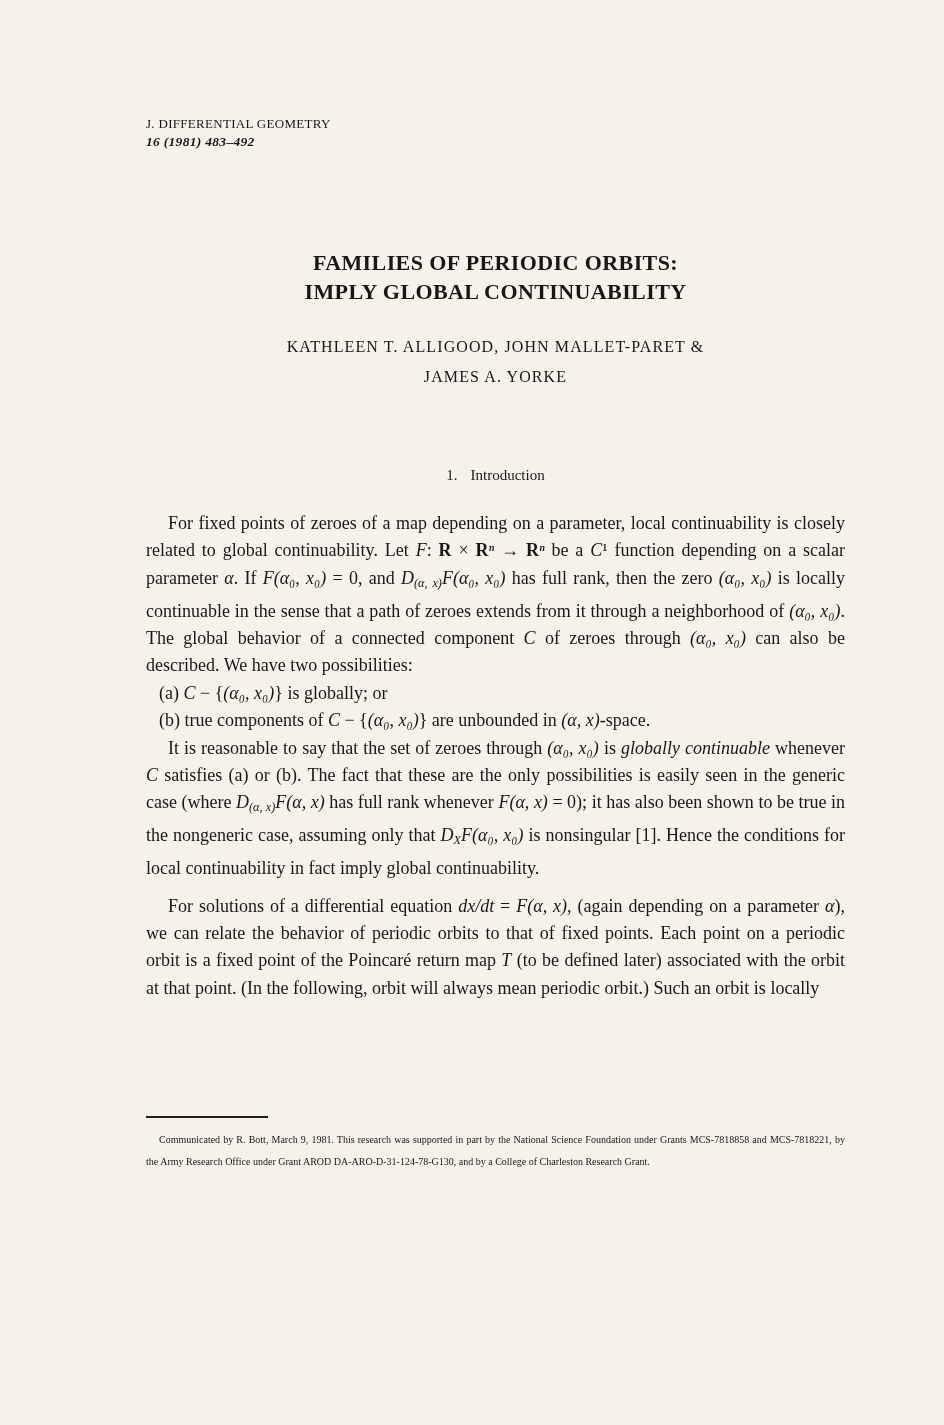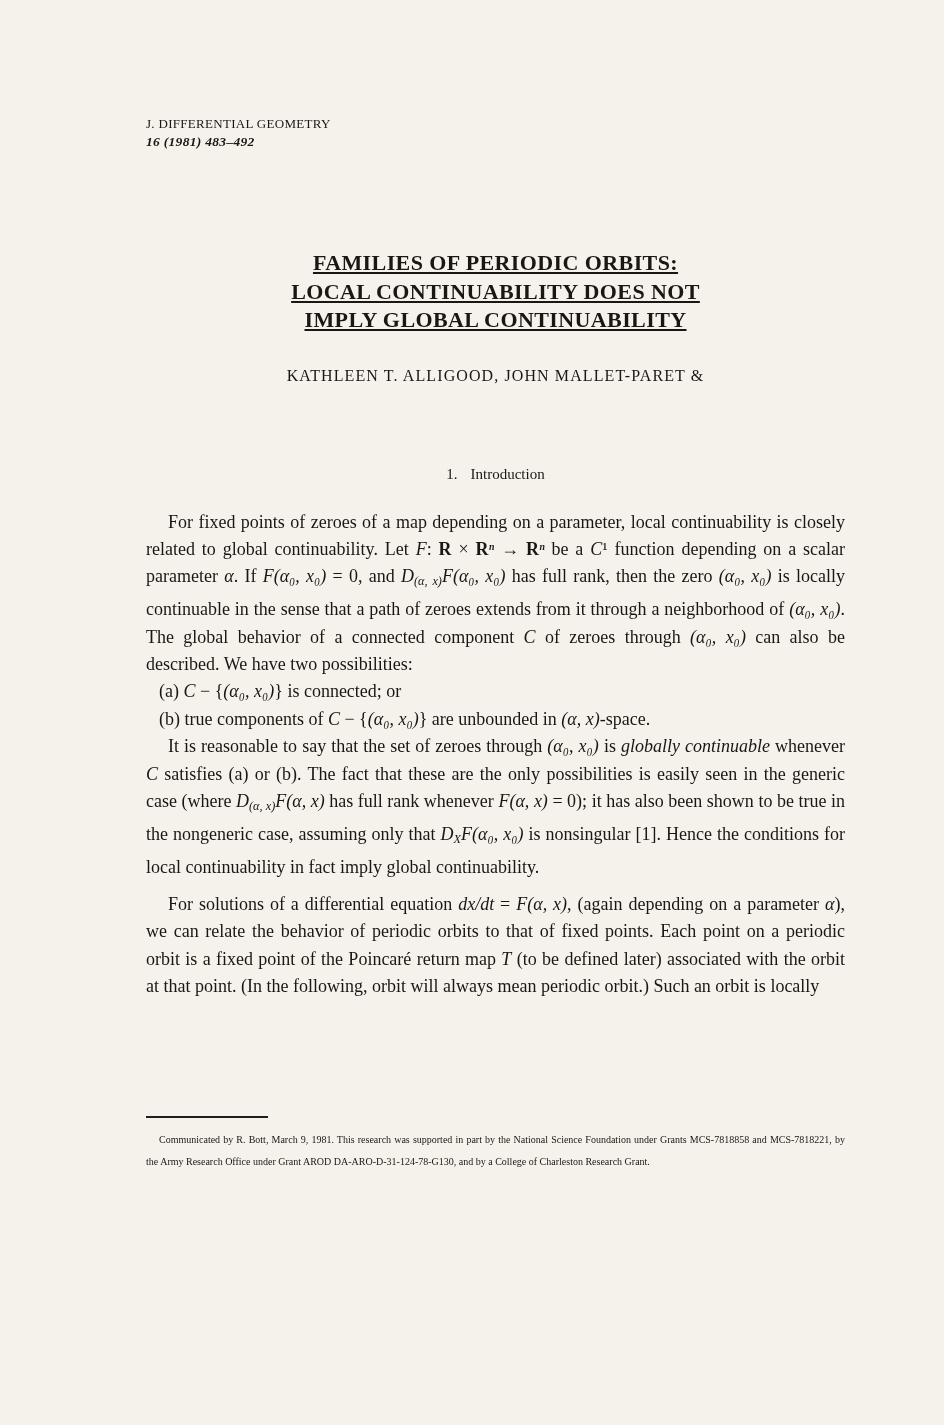--- a/index.html
+++ b/index.html
@@ -19,21 +19,21 @@
   .journal-volume { font-weight:bold; font-size:13.5px; margin-top:3px;font-style:italic; }
 
   .title {
     margin-top:100px;
     text-align:center;
     font-weight:bold;
     font-size:22px;
     line-height:28.5px;
     letter-spacing:0.4px;
   }
-  .title-line { display:block;text-decoration:underline; }
+  .title-line { display:block; }
 
   .authors {
     margin-top:26px;
     text-align:center;
     font-size:16px;
     line-height:30px;
     letter-spacing:1.1px;
   }
   .author-line { display:block; }
 
@@ -76,33 +76,33 @@
 <div class="page" style="background: rgb(245, 242, 236); color: rgb(26, 23, 18);">
   <div class="content">
 
     <div class="journal-header">
       <div class="journal-name">J. DIFFERENTIAL GEOMETRY</div>
       <div class="journal-volume">16 (1981) 483–492</div>
     </div>
 
     <div class="title">
       <span class="title-line">FAMILIES OF PERIODIC ORBITS:</span>
-      <span class="title-line">LOCAL CONTINUABILITY DOES NOT</span>
       <span class="title-line">IMPLY GLOBAL CONTINUABILITY</span>
     </div>
 
     <div class="authors">
       <span class="author-line">KATHLEEN T. ALLIGOOD, JOHN MALLET-PARET &amp;</span>
+      <span class="author-line">JAMES A. YORKE</span>
     </div>
 
     <div class="section-heading"><span>1.</span><span class="section-title-label">Introduction</span></div>
 
     <div class="body-text">
       <p class="para"><span>For fixed points of zeroes of a map depending on a parameter, local continuability is closely related to global continuability. Let </span><span class="it">F</span><span>: </span><span class="bf">R</span><span> × </span><span class="bf">R</span><span class="it">ⁿ</span><span> → </span><span class="bf">R</span><span class="it">ⁿ</span><span> be a </span><span class="it">C</span><span>¹</span><span> function depending on a scalar parameter </span><span class="it">α</span><span>. If </span><span class="it">F</span><span class="it">(α₀, x₀)</span><span> = 0, and </span><span class="it">D</span><span class="it sub">(α, x)</span><span class="it">F</span><span class="it">(α₀, x₀)</span><span> has full rank, then the zero </span><span class="it">(α₀, x₀)</span><span> is locally continuable in the sense that a path of zeroes extends from it through a neighborhood of </span><span class="it">(α₀, x₀)</span><span>. The global behavior of a connected component </span><span class="it">C</span><span> of zeroes through </span><span class="it">(α₀, x₀)</span><span> can also be described. We have two possibilities:</span></p>
-      <p class="item"><span>(a) </span><span class="it">C</span><span> − {</span><span class="it">(α₀, x₀)</span><span>} is connected; or</span></p>
+      <p class="item"><span>(a) </span><span class="it">C</span><span> − {</span><span class="it">(α₀, x₀)</span><span>} is globally; or</span></p>
       <p class="item"><span>(b) true components of </span><span class="it">C</span><span> − {</span><span class="it">(α₀, x₀)</span><span>} are unbounded in </span><span class="it">(α, x)</span><span>-space.</span></p>
       <p class="para"><span>It is reasonable to say that the set of zeroes through </span><span class="it">(α₀, x₀)</span><span> is </span><span class="it">globally continuable</span><span> whenever </span><span class="it">C</span><span> satisfies (a) or (b). The fact that these are the only possibilities is easily seen in the generic case (where </span><span class="it">D</span><span class="it sub">(α, x)</span><span class="it">F</span><span class="it">(α, x)</span><span> has full rank whenever </span><span class="it">F</span><span class="it">(α, x)</span><span> = 0); it has also been shown to be true in the nongeneric case, assuming only that </span><span class="it">D</span><span class="it sub">X</span><span class="it">F</span><span class="it">(α₀, x₀)</span><span> is nonsingular [1]. Hence the conditions for local continuability in fact imply global continuability.</span></p>
       <p class="para para-spaced"><span>For solutions of a differential equation </span><span class="it">dx/dt</span><span> = </span><span class="it">F</span><span class="it">(α, x)</span><span>, (again depending on a parameter </span><span class="it">α</span><span>), we can relate the behavior of periodic orbits to that of fixed points. Each point on a periodic orbit is a fixed point of the Poincaré return map </span><span class="it">T</span><span> (to be defined later) associated with the orbit at that point. (In the following, orbit will always mean periodic orbit.) Such an orbit is locally</span></p>
     </div>
 
   </div>
 
   <div class="footnote">
     <div class="fn-rule"></div>
     <p class="fn-text">Communicated by R. Bott, March 9, 1981. This research was supported in part by the National Science Foundation under Grants MCS-7818858 and MCS-7818221, by the Army Research Office under Grant AROD DA-ARO-D-31-124-78-G130, and by a College of Charleston Research Grant.</p>

